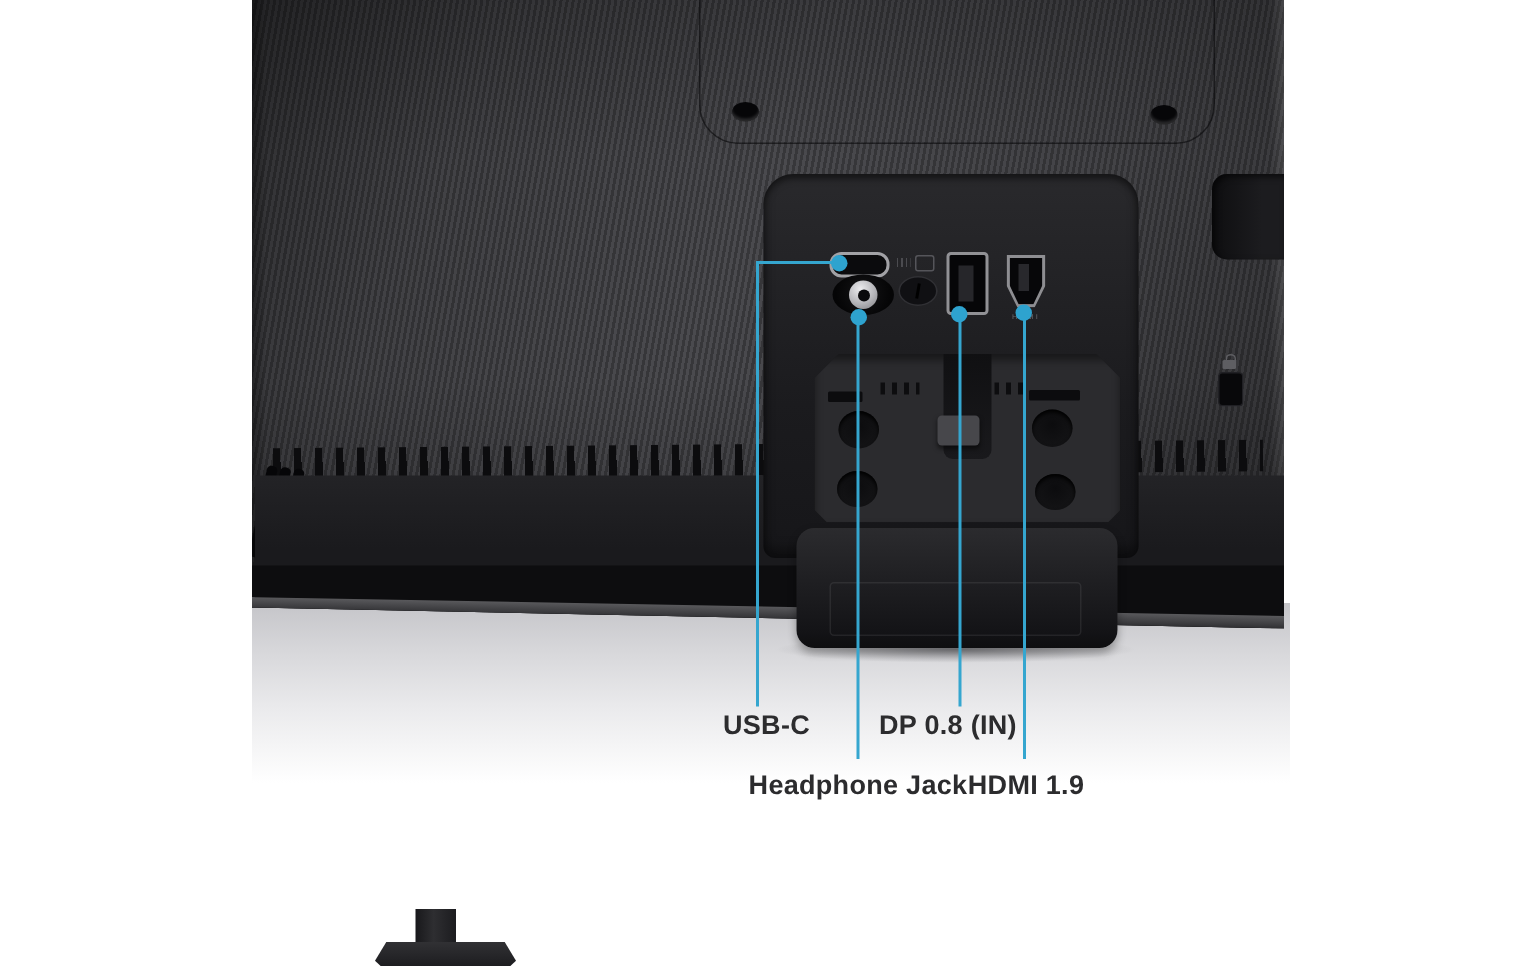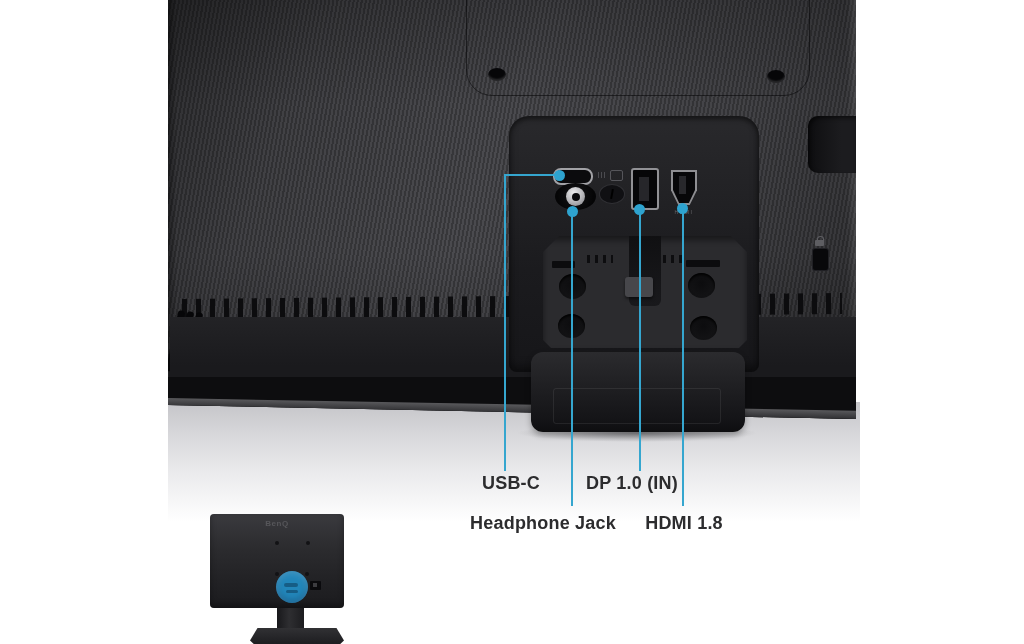--- a/index.html
+++ b/index.html
@@ -203,34 +203,20 @@
   <div class="abs cline" style="left:504px;top:174px;width:2px;height:297px;"></div>
   <div class="abs cline" style="left:571px;top:214px;width:2px;height:292px;"></div>
   <div class="abs cline" style="left:639px;top:212px;width:2px;height:259px;"></div>
   <div class="abs cline" style="left:682px;top:211px;width:2px;height:295px;"></div>
   <div class="abs cdot" style="left:554px;top:170px;"></div>
   <div class="abs cdot" style="left:567px;top:206px;"></div>
   <div class="abs cdot" style="left:634px;top:204px;"></div>
   <div class="abs cdot" style="left:677px;top:203px;"></div>
 
   <div class="abs plabel" style="left:511px;top:473px;">USB-C</div>
-  <div class="abs plabel" style="left:632px;top:473px;">DP 1.0 (IN)</div>
-  <div class="abs plabel" style="left:543px;top:513px;">Headphone Jack</div>
-  <div class="abs plabel" style="left:684px;top:513px;">HDMI 1.8</div>
+  <div class="abs plabel" style="left:632px;top:473px;">DP 0.8 (IN)</div>
+  <div class="abs plabel" style="left:572px;top:513px;">Headphone Jack</div>
+  <div class="abs plabel" style="left:684px;top:513px;">HDMI 1.9</div>
 
   <div id="inset-column" class="abs"></div>
   <div id="inset-base" class="abs"></div>
-  <div id="inset-panel" class="abs">
-    <div id="inset-logo" class="abs">BenQ</div>
-    <div class="abs inset-screw" style="left:65px;top:27px;"></div>
-    <div class="abs inset-screw" style="left:96px;top:27px;"></div>
-    <div class="abs inset-screw" style="left:65px;top:58px;"></div>
-    <div class="abs inset-screw" style="left:95px;top:58px;"></div>
-    <div id="inset-ac" class="abs">
-        <span></span>
-      </div>
-    <div id="inset-circle" class="abs">
-      <div class="circle-mark" style="left:8px;top:12px;width:14px;height:4px;"></div>
-      <div class="circle-mark" style="left:10px;top:19px;width:12px;height:3px;"></div>
-    </div>
-  </div>
 
 </div>
 
 </body></html>

